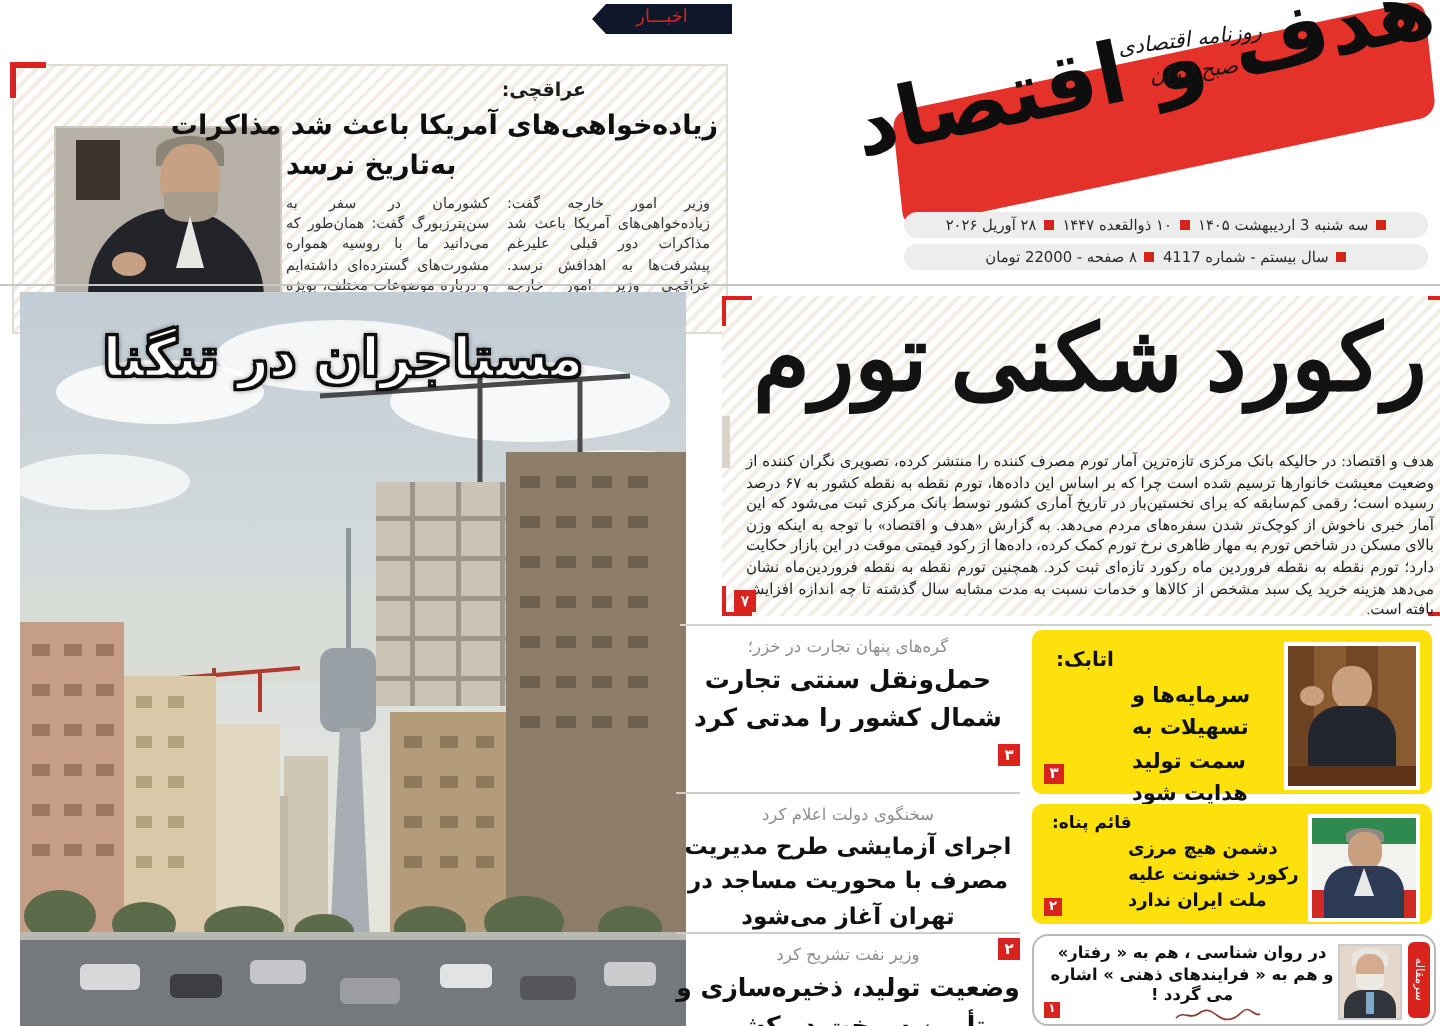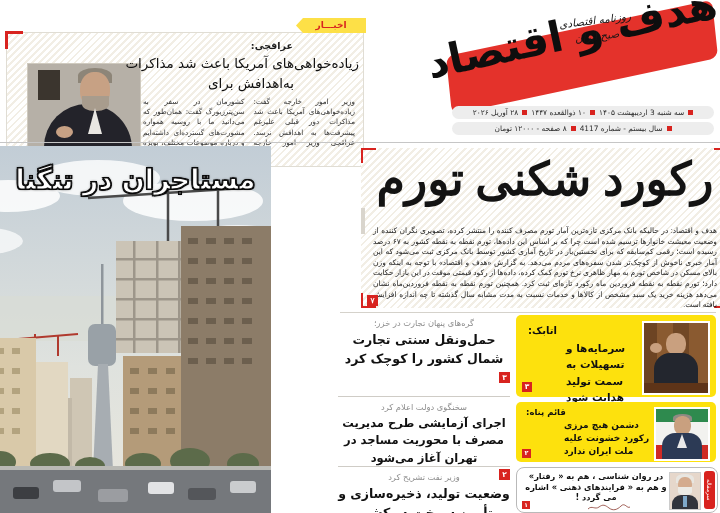--- a/index.html
+++ b/index.html
@@ -17,41 +17,41 @@
              font-style:italic;color:#151515;transform:rotate(-7deg);line-height:1.55;}
   .m-subtitle{position:absolute;left:556px;top:84px;width:156px;text-align:center;font-size:7.5px;
               font-weight:bold;color:#fff;transform:rotate(-11deg);}
   .pill{position:absolute;left:452px;width:262px;height:13px;background:#ededed;border-radius:7px;
         display:flex;align-items:center;justify-content:center;gap:4px;font-size:7.4px;color:#2a2a2a;}
   .sq{width:5px;height:5px;background:#d8231f;display:inline-block;flex:0 0 auto;}
   
   .top-box{position:absolute;left:6px;top:4px;width:356px;height:133px;border:1px solid #e0ddd4;margin-top:28px;}
   .corner{position:absolute;width:15px;height:15px;}
   .c-tl{border-top:3px solid #d8231f;border-left:3px solid #d8231f;left:-2px;top:-2px;}
-  .ribbon{position:absolute;left:296px;top:18px;width:70px;height:15px;background:#fde047;
-          clip-path:polygon(0 50%,10% 0,100% 0,100% 100%,10% 100%);color:#d8231f;font-weight:bold;
+  .ribbon{position:absolute;left:296px;top:2px;width:70px;height:15px;background:#0f172a;
+          clip-path:polygon(0 50%,10% 0,100% 0,100% 100%,10% 100%);color:#d8231f;font-weight:normal;
           font-size:9px;line-height:15px;text-align:center;}
   .araghchi{position:absolute;left:20px;top:30px;width:112px;height:98px;background:#b6b0a7;
             border:1px solid #cfcabf;overflow:hidden;}
   .ar-frame{position:absolute;left:10px;top:6px;width:22px;height:30px;background:#3b352e;}
   .ar-suit{position:absolute;left:16px;bottom:0;width:88px;height:58px;background:#23232a;border-radius:44px 46px 0 0;}
   .ar-head{position:absolute;left:52px;top:8px;width:30px;height:36px;background:#c7a184;border-radius:46%;}
   .ar-hair{position:absolute;left:50px;top:4px;width:34px;height:15px;background:#8d8578;border-radius:50% 50% 0 0;}
   .ar-beard{position:absolute;left:54px;top:32px;width:27px;height:15px;background:#a89c8d;border-radius:0 0 45% 45%;}
   .ar-shirt{position:absolute;left:60px;top:44px;width:14px;height:26px;background:#e9e7e2;
             clip-path:polygon(50% 0,100% 100%,0 100%);}
   .ar-hand{position:absolute;left:28px;top:62px;width:17px;height:12px;background:#c7a184;border-radius:50%;}
   .top-kicker{position:absolute;right:70px;top:7px;font-size:9.5px;font-weight:bold;color:#1d1d1d;}
-  .top-hl{position:absolute;right:4px;top:20px;width:216px;text-align:center;font-weight:normal;color:#101010;}
+  .top-hl{position:absolute;right:4px;top:20px;width:216px;text-align:left;font-weight:bold;color:#101010;}
   .top-hl .l{font-size:13.5px;line-height:20px;white-space:nowrap;letter-spacing:-0.2px;}
   .top-body{position:absolute;right:8px;top:64px;width:212px;height:58px;font-size:7.2px;line-height:10.2px;
             text-align:justify;color:#333;column-count:2;column-gap:9px;overflow:hidden;}
   .hr-header{position:absolute;left:0;top:142px;width:720px;height:1px;background:#c6c6c6;}
   
-  .city{position:absolute;left:0;top:146px;width:271px;height:367px;overflow:hidden;}
+  .city{position:absolute;left:0;top:146px;width:343px;height:367px;overflow:hidden;}
   .photo-title{position:absolute;left:0;top:18px;width:100%;text-align:center;font-size:27px;font-weight:bold;
                color:#fff;-webkit-text-stroke:1.2px #111;
                text-shadow:0 0 3px #000,1px 1px 0 #000,-1px 1px 0 #000,1px -1px 0 #000,-1px -1px 0 #000;}
   
   .lead-panel{position:absolute;left:361px;top:148px;width:368px;height:160px;font-family:Liberation Serif, serif;}
   .lp-c{position:absolute;width:13px;height:13px;}
   .lp-tl{left:0;top:0;border-top:2px solid #d8231f;border-left:2px solid #d8231f;}
   .lp-tr{right:0;top:0;border-top:2px solid #d8231f;border-right:2px solid #d8231f;}
   .lp-bl{left:0;bottom:0;border-bottom:2px solid #d8231f;border-left:2px solid #d8231f;}
   .lp-br{right:0;bottom:0;border-bottom:2px solid #d8231f;border-right:2px solid #d8231f;}
@@ -111,21 +111,21 @@
       <div class="ar-suit"></div>
       <div class="ar-hair"></div>
       <div class="ar-head"></div>
       <div class="ar-beard"></div>
       <div class="ar-shirt"></div>
       <div class="ar-hand"></div>
     </div>
     <div class="top-kicker">عراقچی:</div>
     <div class="top-hl">
       <div class="l">زیاده‌خواهی‌های آمریکا باعث شد مذاکرات</div>
-      <div class="l">به‌اهدافش برای</div>
+      <div class="l">به‌تاریخ نرسد</div>
     </div>
     <div class="top-body">وزیر امور خارجه گفت: زیاده‌خواهی‌های آمریکا باعث شد مذاکرات دور قبلی علیرغم پیشرفت‌ها به اهدافش نرسد. عراقچی وزیر امور خارجه کشورمان در سفر به سن‌پترزبورگ گفت: همان‌طور که می‌دانید ما با روسیه همواره مشورت‌های گسترده‌ای داشته‌ایم و درباره موضوعات مختلف، بویژه مسائل منطقه‌ای، رایزنی‌های مستمر و دوجانبه داشته‌ایم. وی افزود: مدتی به‌دلیل جنگ تحمیلی رمضان، فاصله‌ای در دیدارها ایجاد شده بود. از این فرصت که پیش آمد استفاده کردیم و در ادامه سفرهایی که به پاکستان و عمان داشتیم، سفر به روسیه نیز تنظیم شد...</div>
     <div class="pm" style="left:152px;bottom:5px;">۲</div>
   </div>
   <div class="ribbon">اخبـــار</div>
 
   <div class="m-band"></div>
   <div class="m-subtitle">اقتصادی - فرهنگی - اجتماعی</div>
   <div class="m-title">هدف و اقتصاد</div>
   <div class="m-tagline">
@@ -137,21 +137,21 @@
     <span>سه شنبه 3 اردیبهشت ۱۴۰۵</span>
     <span class="sq"></span>
     <span>۱۰ ذوالقعده ۱۴۴۷</span>
     <span class="sq"></span>
     <span>۲۸ آوریل ۲۰۲۶</span>
   </div>
   <div class="pill" style="top:122px;">
     <span class="sq"></span>
     <span>سال بیستم - شماره 4117</span>
     <span class="sq"></span>
-    <span>۸ صفحه - ۱۲۰۰۰ تومان</span>
+    <span>۸ صفحه - 22000 تومان</span>
   </div>
 
   <div class="hr-header"></div>
 
   <div class="city">
     <svg width="333" height="367" viewBox="0 0 333 367">
       <defs>
         <linearGradient id="sky" x1="0" y1="0" x2="0" y2="1">
           <stop offset="0" stop-color="#c2cdd6"></stop>
             <stop offset="0.6" stop-color="#dfe2de"></stop>
@@ -305,21 +305,21 @@
     <div class="lp-tab" style="right:0;"></div>
     <div class="lead-hl">رکورد شکنی تورم</div>
     <div class="lead-text">هدف و اقتصاد: در حالیکه بانک مرکزی تازه‌ترین آمار تورم مصرف کننده را منتشر کرده، تصویری نگران کننده از وضعیت معیشت خانوارها ترسیم شده است چرا که بر اساس این داده‌ها، تورم نقطه به نقطه کشور به ۶۷ درصد رسیده است؛ رقمی کم‌سابقه که برای نخستین‌بار در تاریخ آماری کشور توسط بانک مرکزی ثبت می‌شود که این آمار خبری ناخوش از کوچک‌تر شدن سفره‌های مردم می‌دهد. به گزارش «هدف و اقتصاد» با توجه به اینکه وزن بالای مسکن در شاخص تورم به مهار ظاهری نرخ تورم کمک کرده، داده‌ها از رکود قیمتی موقت در این بازار حکایت دارد؛ تورم نقطه به نقطه فروردین ماه رکورد تازه‌ای ثبت کرد. همچنین تورم نقطه به نقطه فروردین‌ماه نشان می‌دهد هزینه خرید یک سبد مشخص از کالاها و خدمات نسبت به مدت مشابه سال گذشته تا چه اندازه افزایش یافته است.</div>
     <div class="pm" style="left:6px;bottom:2px;">۷</div>
   </div>
   <div class="hr-lead"></div>
 
   <div class="midcol">
     <div class="mid-art" style="top:2px;">
       <div class="mid-kicker">گره‌های پنهان تجارت در خزر؛</div>
-      <div class="mid-hl">حمل‌ونقل سنتی تجارت شمال کشور را کوچک کرد</div>
+      <div class="mid-hl">حمل‌ونقل سنتی تجارت شمال کشور را مدتی کرد</div>
       <div class="pm" style="position:relative;margin-top:3px;right:0;">۳</div>
     </div>
     <div class="mid-sep" style="top:80px;"></div>
     <div class="mid-art" style="top:86px;">
       <div class="mid-kicker">سخنگوی دولت اعلام کرد</div>
       <div class="mid-hl" style="font-size:11.5px;">اجرای آزمایشی طرح مدیریت مصرف با محوریت مساجد در تهران آغاز می‌شود</div>
       <div class="pm" style="position:relative;margin-top:2px;right:0;">۲</div>
     </div>
     <div class="mid-sep" style="top:150px;"></div>
     <div class="mid-art" style="top:156px;">

